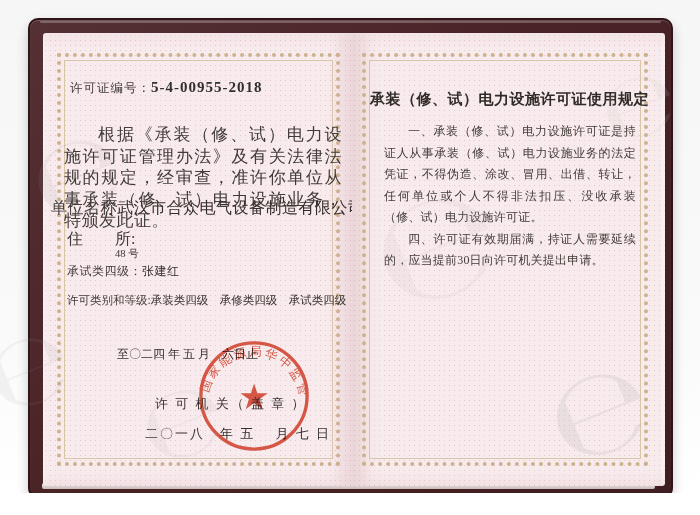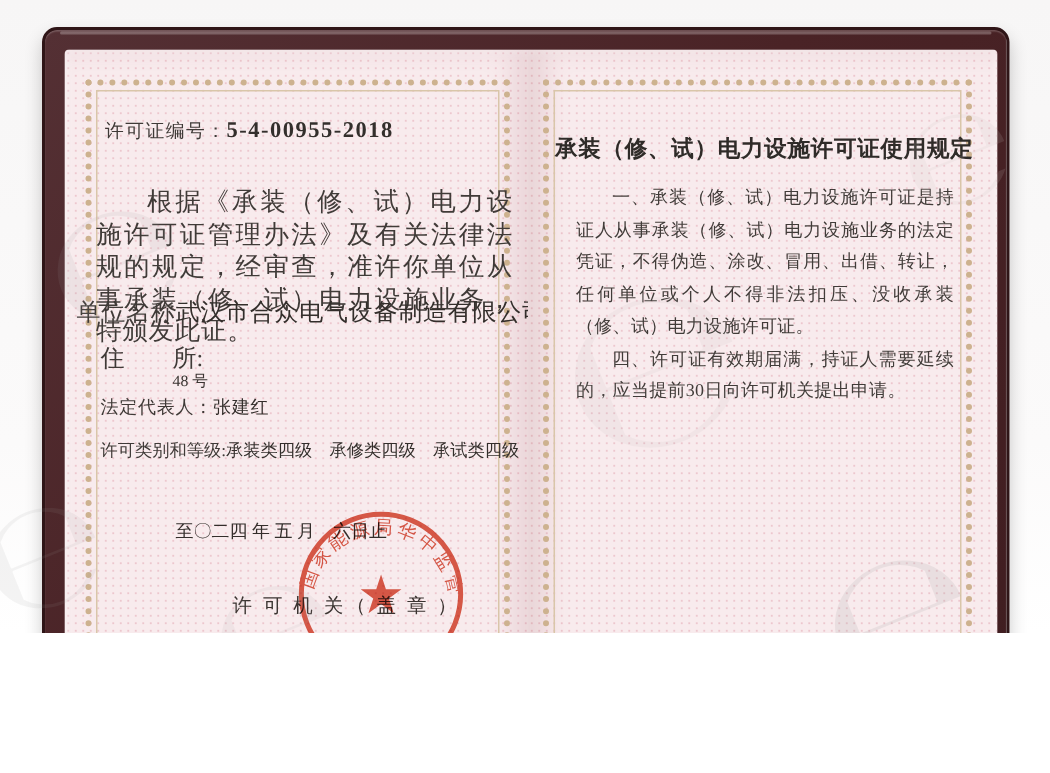--- a/index.html
+++ b/index.html
@@ -2,21 +2,21 @@
 <html><head>
 <meta charset="utf-8">
 <style>
   html,body{margin:0;padding:0;}
   body{
     width:700px;height:515px;overflow:hidden;
     font-family:"Liberation Serif","DejaVu Serif",serif;
     background:#ffffff;
   }
   .stage{
-    position:relative;width:700px;height:422px;overflow:hidden;
+    position:relative;width:700px;height:493px;overflow:hidden;
     background:linear-gradient(180deg,#f7f6f6 0%,#fbfafa 70%,#ffffff 100%);
   }
   
   .book{
     position:absolute;left:28px;top:18px;width:645px;height:480px;
     background:linear-gradient(135deg,#543034 0%,#4a2326 45%,#3f1d20 100%);
     border:2px solid #2f1517;border-radius:10px;box-sizing:border-box;
     box-shadow:0 6px 12px rgba(0,0,0,.20), inset 0 1px 1px rgba(255,255,255,.22);
   }
   .book-top-highlight{
@@ -116,21 +116,21 @@
         <div class="intro">根据《承装（修、试）电力设施许可证管理办法》及有关法律法规的规定，经审查，准许你单位从事承装（修、试）电力设施业务，特颁发此证。</div>
 
         <div class="t company-line">
           <span>单位名称</span><span class="company-name">武汉市合众电气设备制造有限公司</span>
         </div>
 
         <div class="t addr-label">住　　所:</div>
         <div class="t addr-v2">48 号</div>
 
         <div class="t legal-line">
-          <span>法定代表人：</span><span class="value">张建红</span>
+          <span>承试类四级：</span><span class="value">张建红</span>
         </div>
 
         <div class="t cat-line">
           <span>许可类别和等级:</span><span class="value">承装类四级　承修类四级　承试类四级</span>
         </div>
 
         <div class="t authority">许 可 机 关（ 盖 章 ）</div>
 
         <div class="t valid-2 value">至〇二四 年 五 月　六日止</div>
         <div class="t issue-date">二〇一八　年 五　 月 七 日</div>

